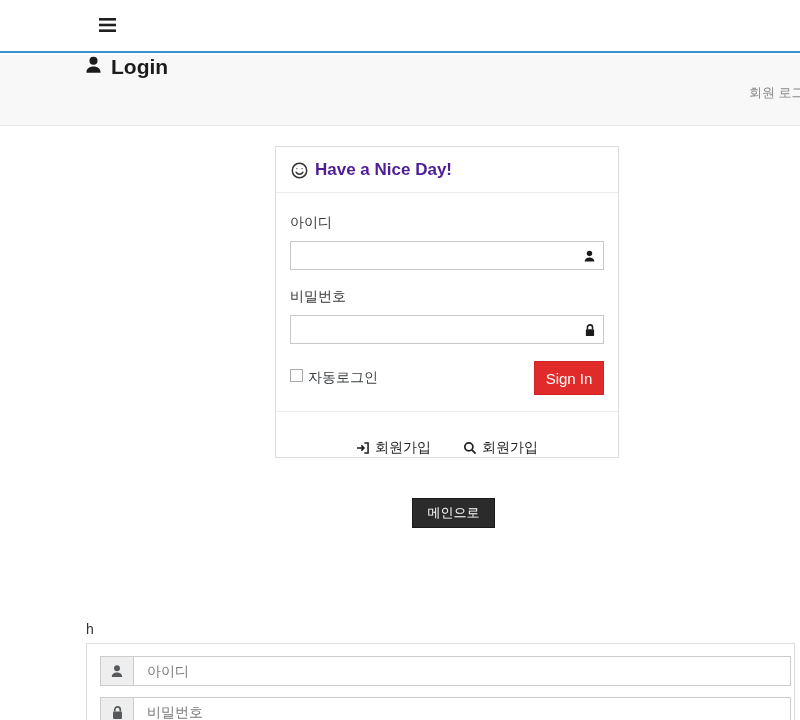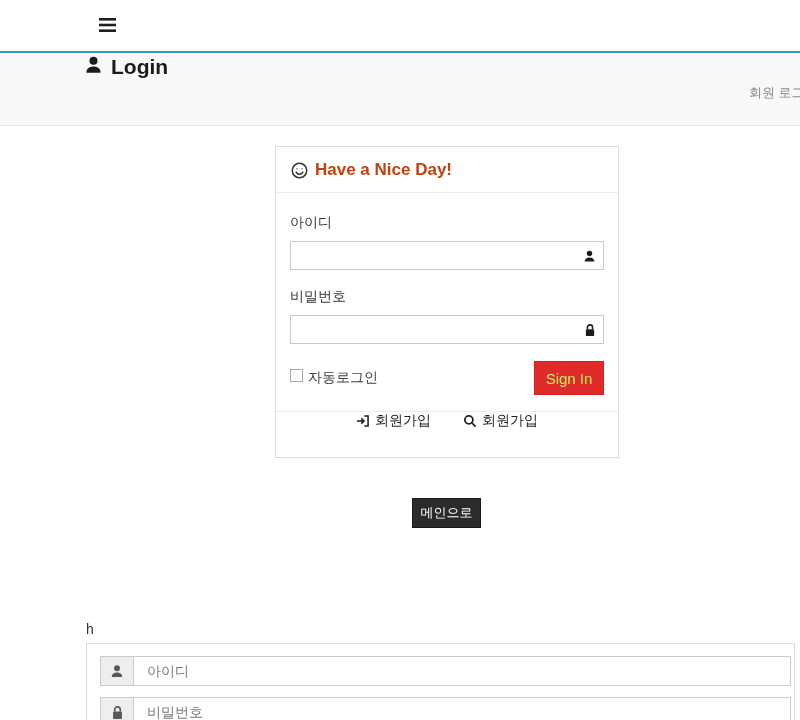--- a/index.html
+++ b/index.html
@@ -37,21 +37,21 @@
     font-size:13px; color:#888; white-space:nowrap;
   }
 
   
   .card {
     position:absolute; left:275px; top:146px; width:344px;
     background:#fff; border:1px solid #ddd;
   }
   .card-header {
     padding:13px 15px 12px 15px; border-bottom:1px solid #ececec;
-    font-size:17px; font-weight:bold; color:#c2410c;
+    font-size:17px; font-weight:bold; color:#4c1d95;
     display:flex; align-items:center; gap:7px;
   }
   .card-body { padding:21px 14px 16px 14px; }
   .field-label { display:block; font-size:14px; color:#333; margin-bottom:9px; }
   .input-wrap { position:relative; margin-bottom:18px; }
   .input-wrap.last { margin-bottom:17px; }
   .text-input {
     width:100%; height:29px; border:1px solid #c8c8c8; background:#fff;
     padding:0 28px 0 8px; font-size:14px; outline:none;
   }
@@ -60,35 +60,35 @@
     display:flex; color:#1b1b1b;
   }
   .row-bottom { display:flex; align-items:flex-start; justify-content:space-between; }
   .auto-login { display:flex; align-items:flex-start; gap:5px; margin-top:8px; cursor:pointer; }
   .checkbox {
     width:13px; height:13px; border:1px solid #a9a9a9; background:#fdfdfd;
     display:inline-block;
   }
   .auto-login-label { font-size:14px; color:#3c4043; }
   .btn-signin {
-    width:70px; height:34px; background:#e12b2b; color:#bef264;
+    width:70px; height:34px; background:#e12b2b; color:#ffffff;
     border:1px solid #d02424; font-size:15px; cursor:pointer;
   }
   .card-footer {
     border-top:1px solid #ececec; height:46px;
-    display:flex; align-items:flex-start; justify-content:center; gap:32px;
+    display:flex; align-items:flex-end; justify-content:center; gap:32px;
   }
   .footer-link {
     display:flex; align-items:center; gap:5px; font-size:14px; color:#222;
     text-decoration:none; cursor:pointer;
   }
 
   
   .btn-main {
-    position:absolute; left:412px; top:498px; width:69px; height:30px;
+    position:absolute; left:412px; top:498px; width:83px; height:30px;
     background:#2b2b2b; color:#fff; border:1px solid #1a1a1a;
     font-size:13px; cursor:pointer;
   }
 
   
   .bottom-heading {
     position:absolute; left:86px; top:621px; font-size:14px; color:#333;
   }
   .panel {
     position:absolute; left:86px; top:643px; width:709px; height:140px;

